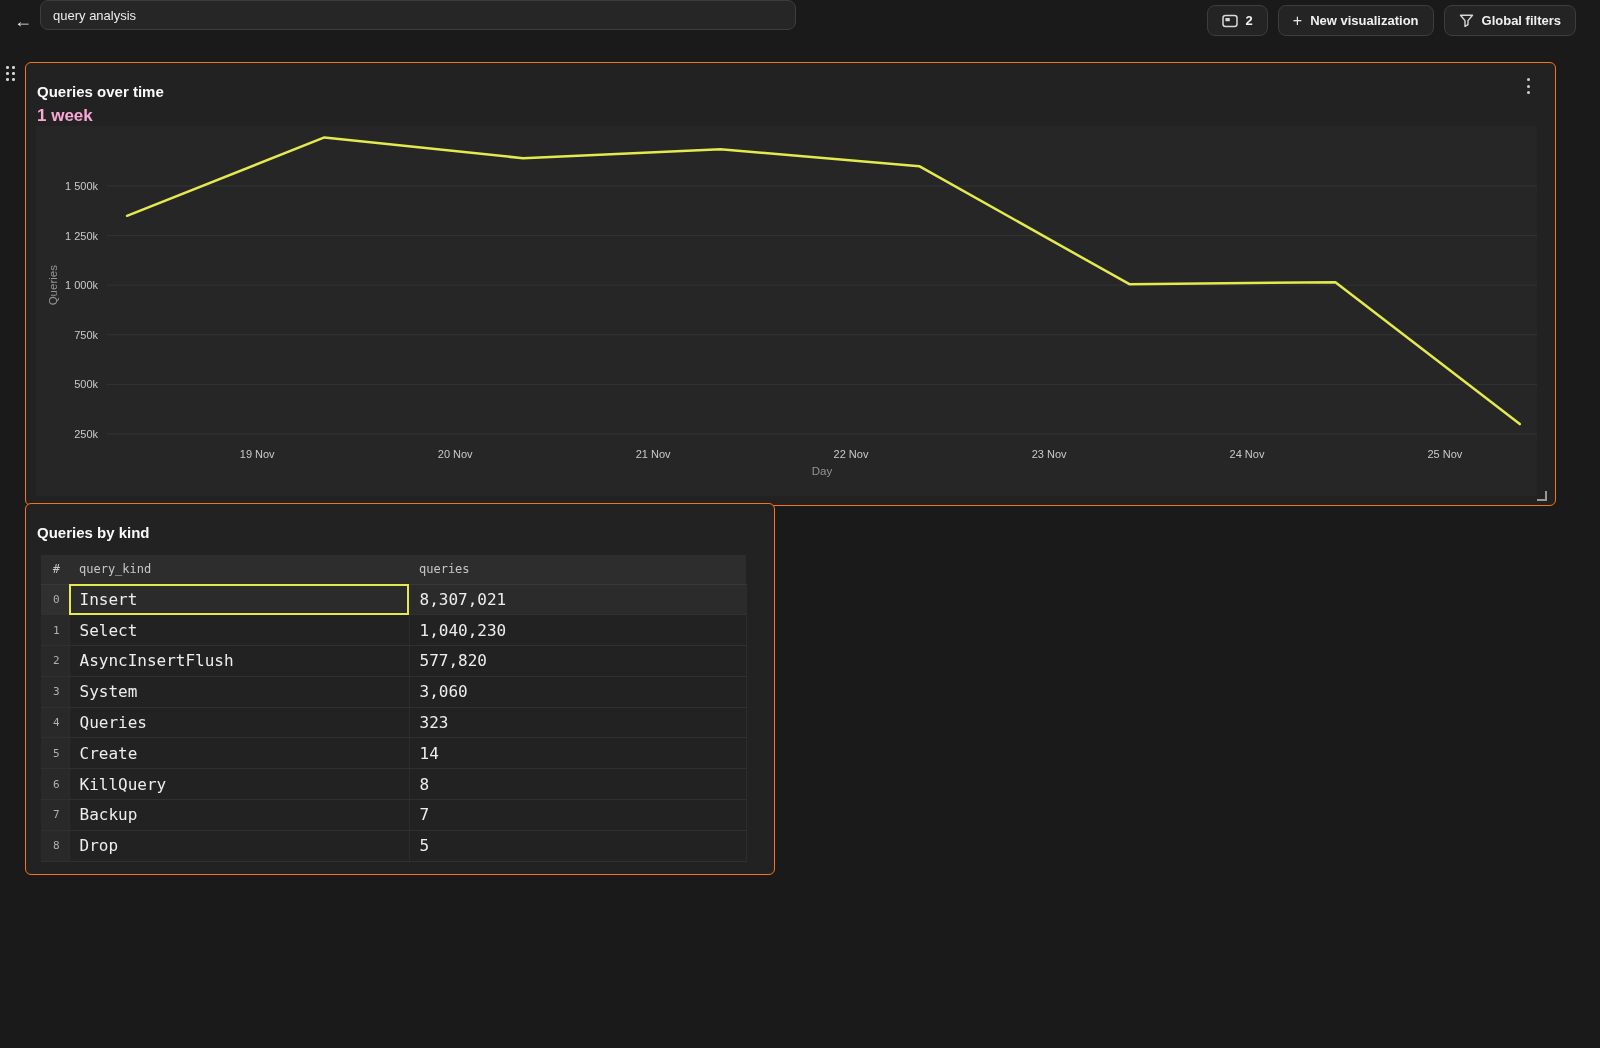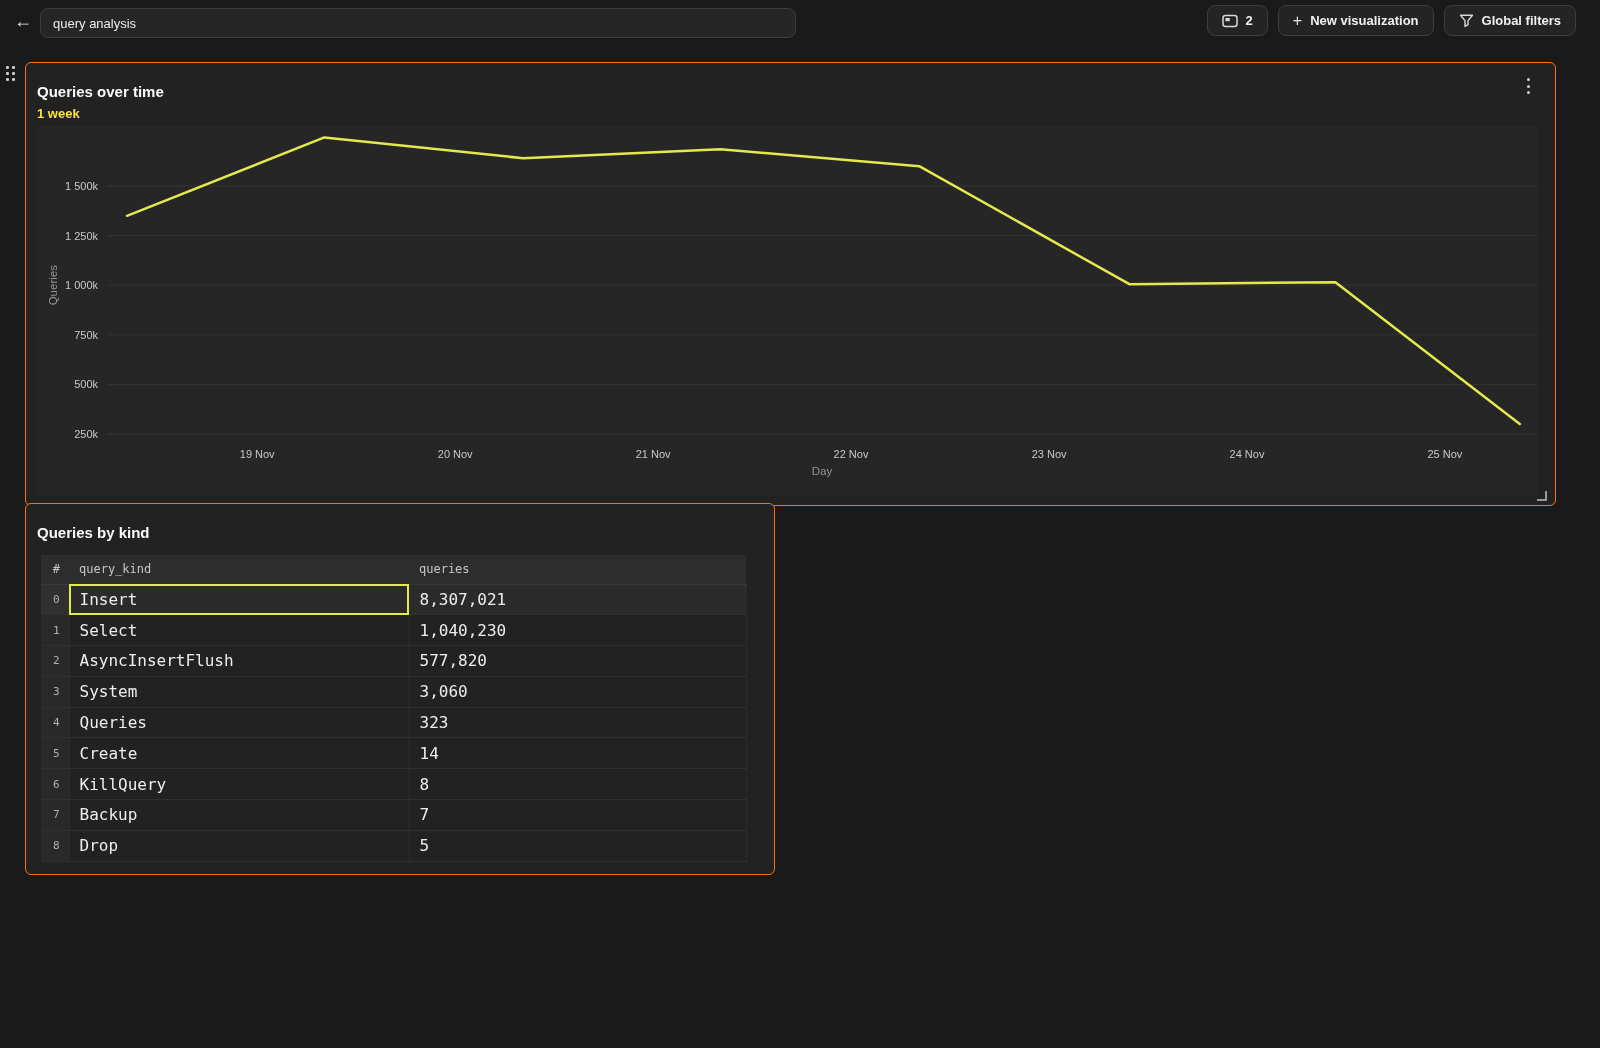--- a/index.html
+++ b/index.html
@@ -12,40 +12,40 @@
     overflow:hidden;
   }
   
   .topbar { position:absolute; left:0; top:0; width:1600px; height:42px; }
   .back-btn {
     position:absolute; left:10px; top:8px; width:26px; height:26px;
     background:none; border:none; color:#e2e2e2; font-size:18px; line-height:26px;
     text-align:center; cursor:pointer;
   }
   .title-input {
-    position:absolute; left:40px; top:8px; width:756px; height:30px;
+    position:absolute; left:40px; top:0; width:756px; height:30px;
     background:#262626; border:1px solid #3d3d3d; border-radius:8px;
     color:#ececec; font-size:13px; padding:0 12px;
     font-family:"Liberation Sans", sans-serif;
   }
   .topbar-actions { position:absolute; right:24px; top:5px; display:flex; gap:10px; }
   .tb-btn {
     height:31px; display:flex; align-items:center; gap:8px;
     background:#242424; border:1px solid #3d3d3d; border-radius:8px;
     color:#f0f0f0; font-size:13px; font-weight:600; padding:0 14px; cursor:pointer;
     font-family:"Liberation Sans", sans-serif; white-space:nowrap;
   }
   .tb-btn svg { display:block; }
   .plus-glyph { font-size:16px; font-weight:400; color:#e6e6e6; line-height:1; }
   
   .panel { position:absolute; background:#222222; border:1px solid #f97316; border-radius:6px; }
   .chart-panel { left:25px; top:62px; width:1531px; height:444px; }
   .table-panel { left:25px; top:503px; width:750px; height:372px; }
   .panel-title { position:absolute; left:11px; top:20px; font-size:15px; font-weight:700; color:#fafafa; }
-  .panel-subtitle { position:absolute; left:11px; top:43px; font-size:13px; font-weight:700; color:#fde047; }
+  .panel-subtitle { position:absolute; left:11px; top:43px; font-size:17px; font-weight:700; color:#f9a8d4; }
   .kebab { position:absolute; right:20px; top:15px; width:14px; height:16px;
     display:flex; flex-direction:column; align-items:center; justify-content:space-between; cursor:pointer; }
   .kebab i { width:3px; height:3px; border-radius:50%; background:#cfcfcf; }
   .drag-handle { position:absolute; left:6px; top:66px; display:grid;
     grid-template-columns:repeat(2,6px); grid-auto-rows:6px; cursor:grab; }
   .drag-handle i { width:2.6px; height:2.6px; border-radius:50%; background:#d4d4d4; }
   .resize-handle { position:absolute; left:1537px; top:491px; width:10px; height:10px;
     border-right:2px solid #979797; border-bottom:2px solid #979797; cursor:nwse-resize; }
   
   .chart-box { position:absolute; left:10px; top:63px; width:1501px; height:370px; background:#262626; }

